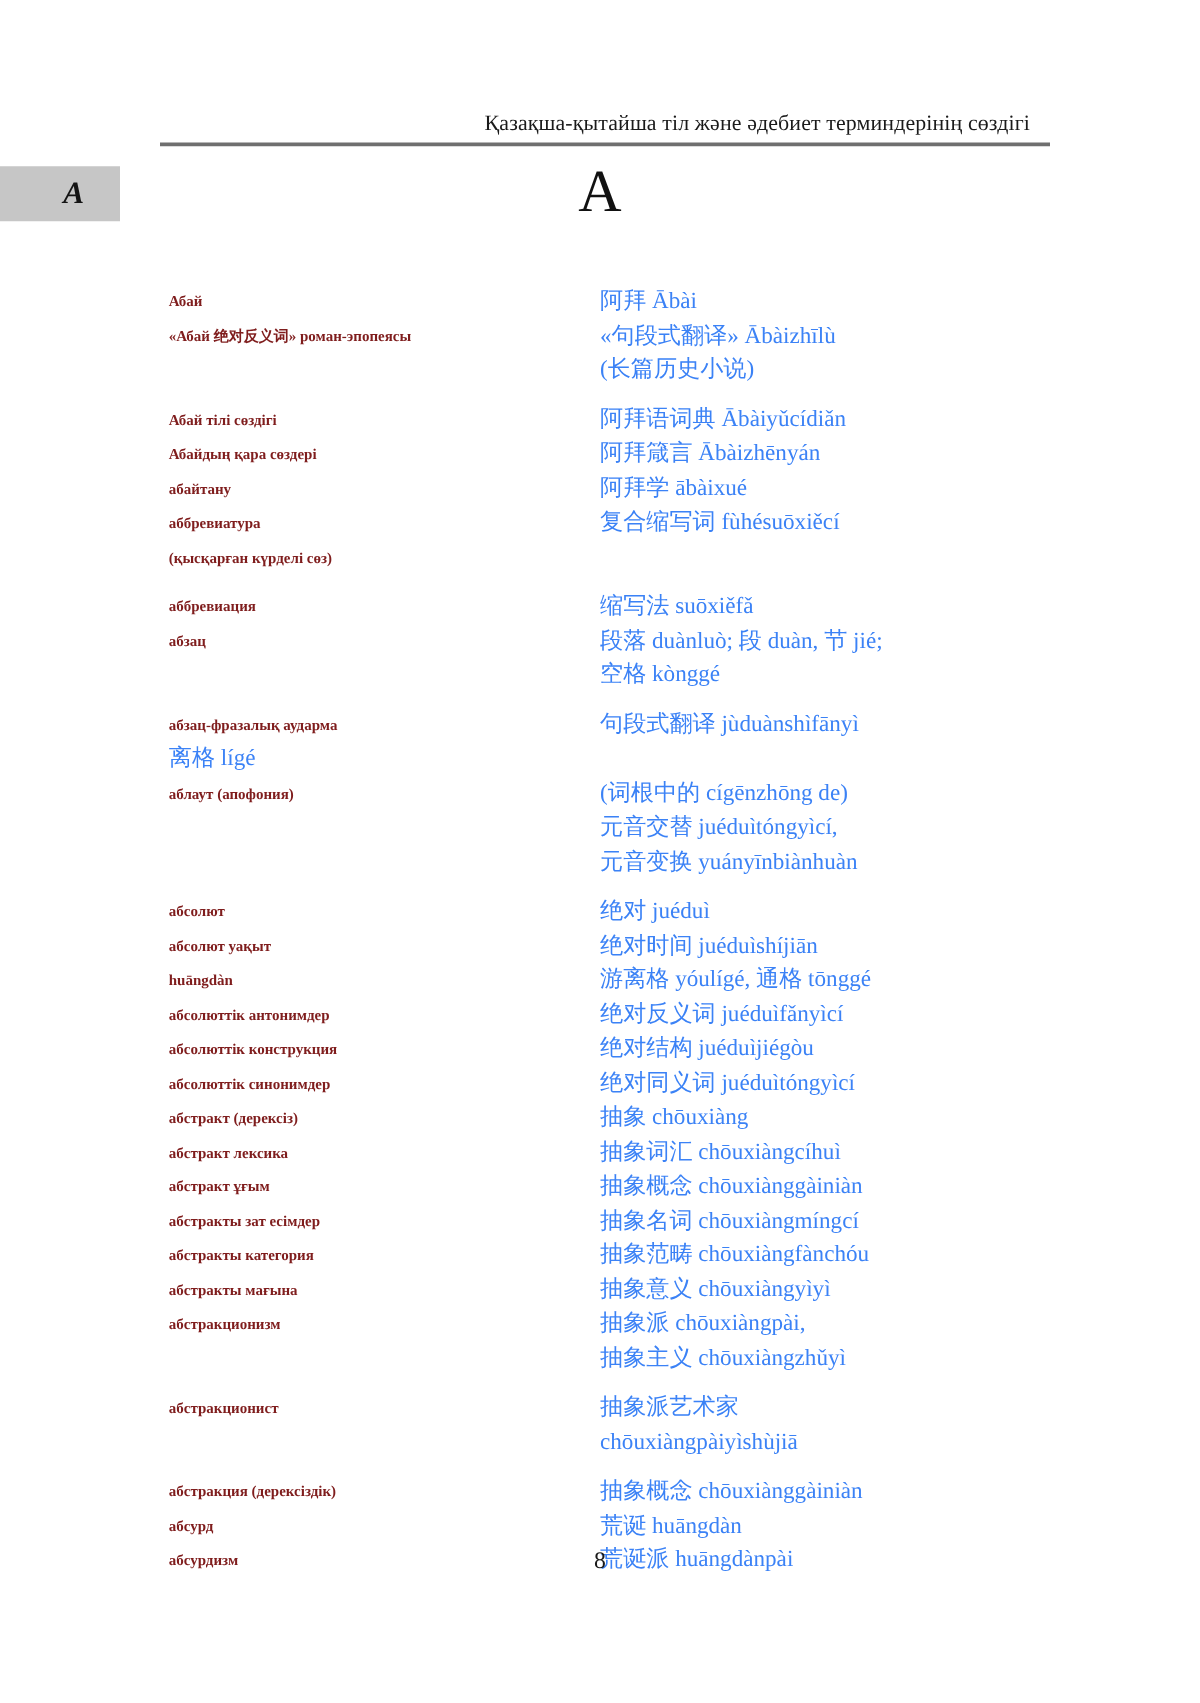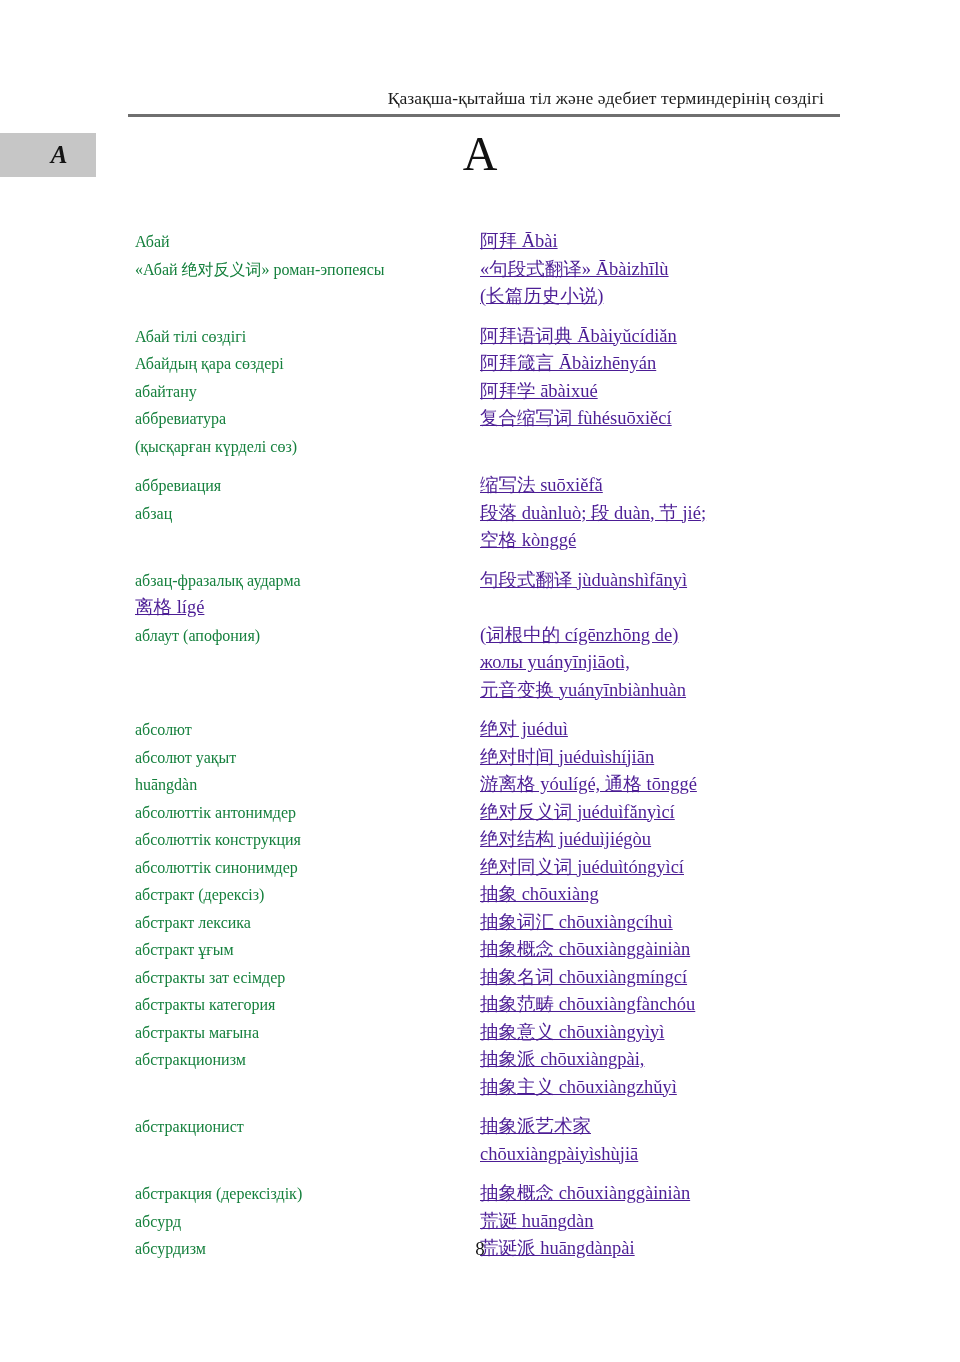--- a/index.html
+++ b/index.html
@@ -87,33 +87,32 @@
 
   .entry-row {
     display: flex;
     align-items: flex-start;
     width: 100%;
   }
 
   .term {
     width: 345px;
     flex: 0 0 345px;
-    font-weight: normal;
-    font-size: 16px;
+    font-weight: bold;
+    font-size: 12px;
     line-height: 27.5px;
-    color: #15803d;
+    color: #7f1d1d;
     white-space: nowrap;
   }
 
   .gloss {
     flex: 1 1 auto;
     font-size: 18.5px;
     line-height: 27.5px;
-    color: #4c1d95;
-    text-decoration: underline;
+    color: #3b82f6;
   }
 
   .gloss .ln {
     display: block;
     white-space: nowrap;
   }
 
   
   .spacer-half { height: 12px; }
 
@@ -209,21 +208,21 @@
       </div>
       <div class="entry-row">
         <div class="gloss">
           <span class="ln">离格 lígé</span>
         </div>
       </div>
       <div class="entry-row">
         <div class="term">аблаут (апофония)</div>
         <div class="gloss">
           <span class="ln">(词根中的 cígēnzhōng de)</span>
-          <span class="ln">жолы yuányīnjiāotì,</span>
+          <span class="ln">元音交替 juéduìtóngyìcí,</span>
           <span class="ln">元音变换 yuányīnbiànhuàn</span>
         </div>
       </div>
       <div class="spacer-half"></div>
       <div class="entry-row">
         <div class="term">абсолют</div>
         <div class="gloss">
           <span class="ln">绝对 juéduì</span>
         </div>
       </div>

